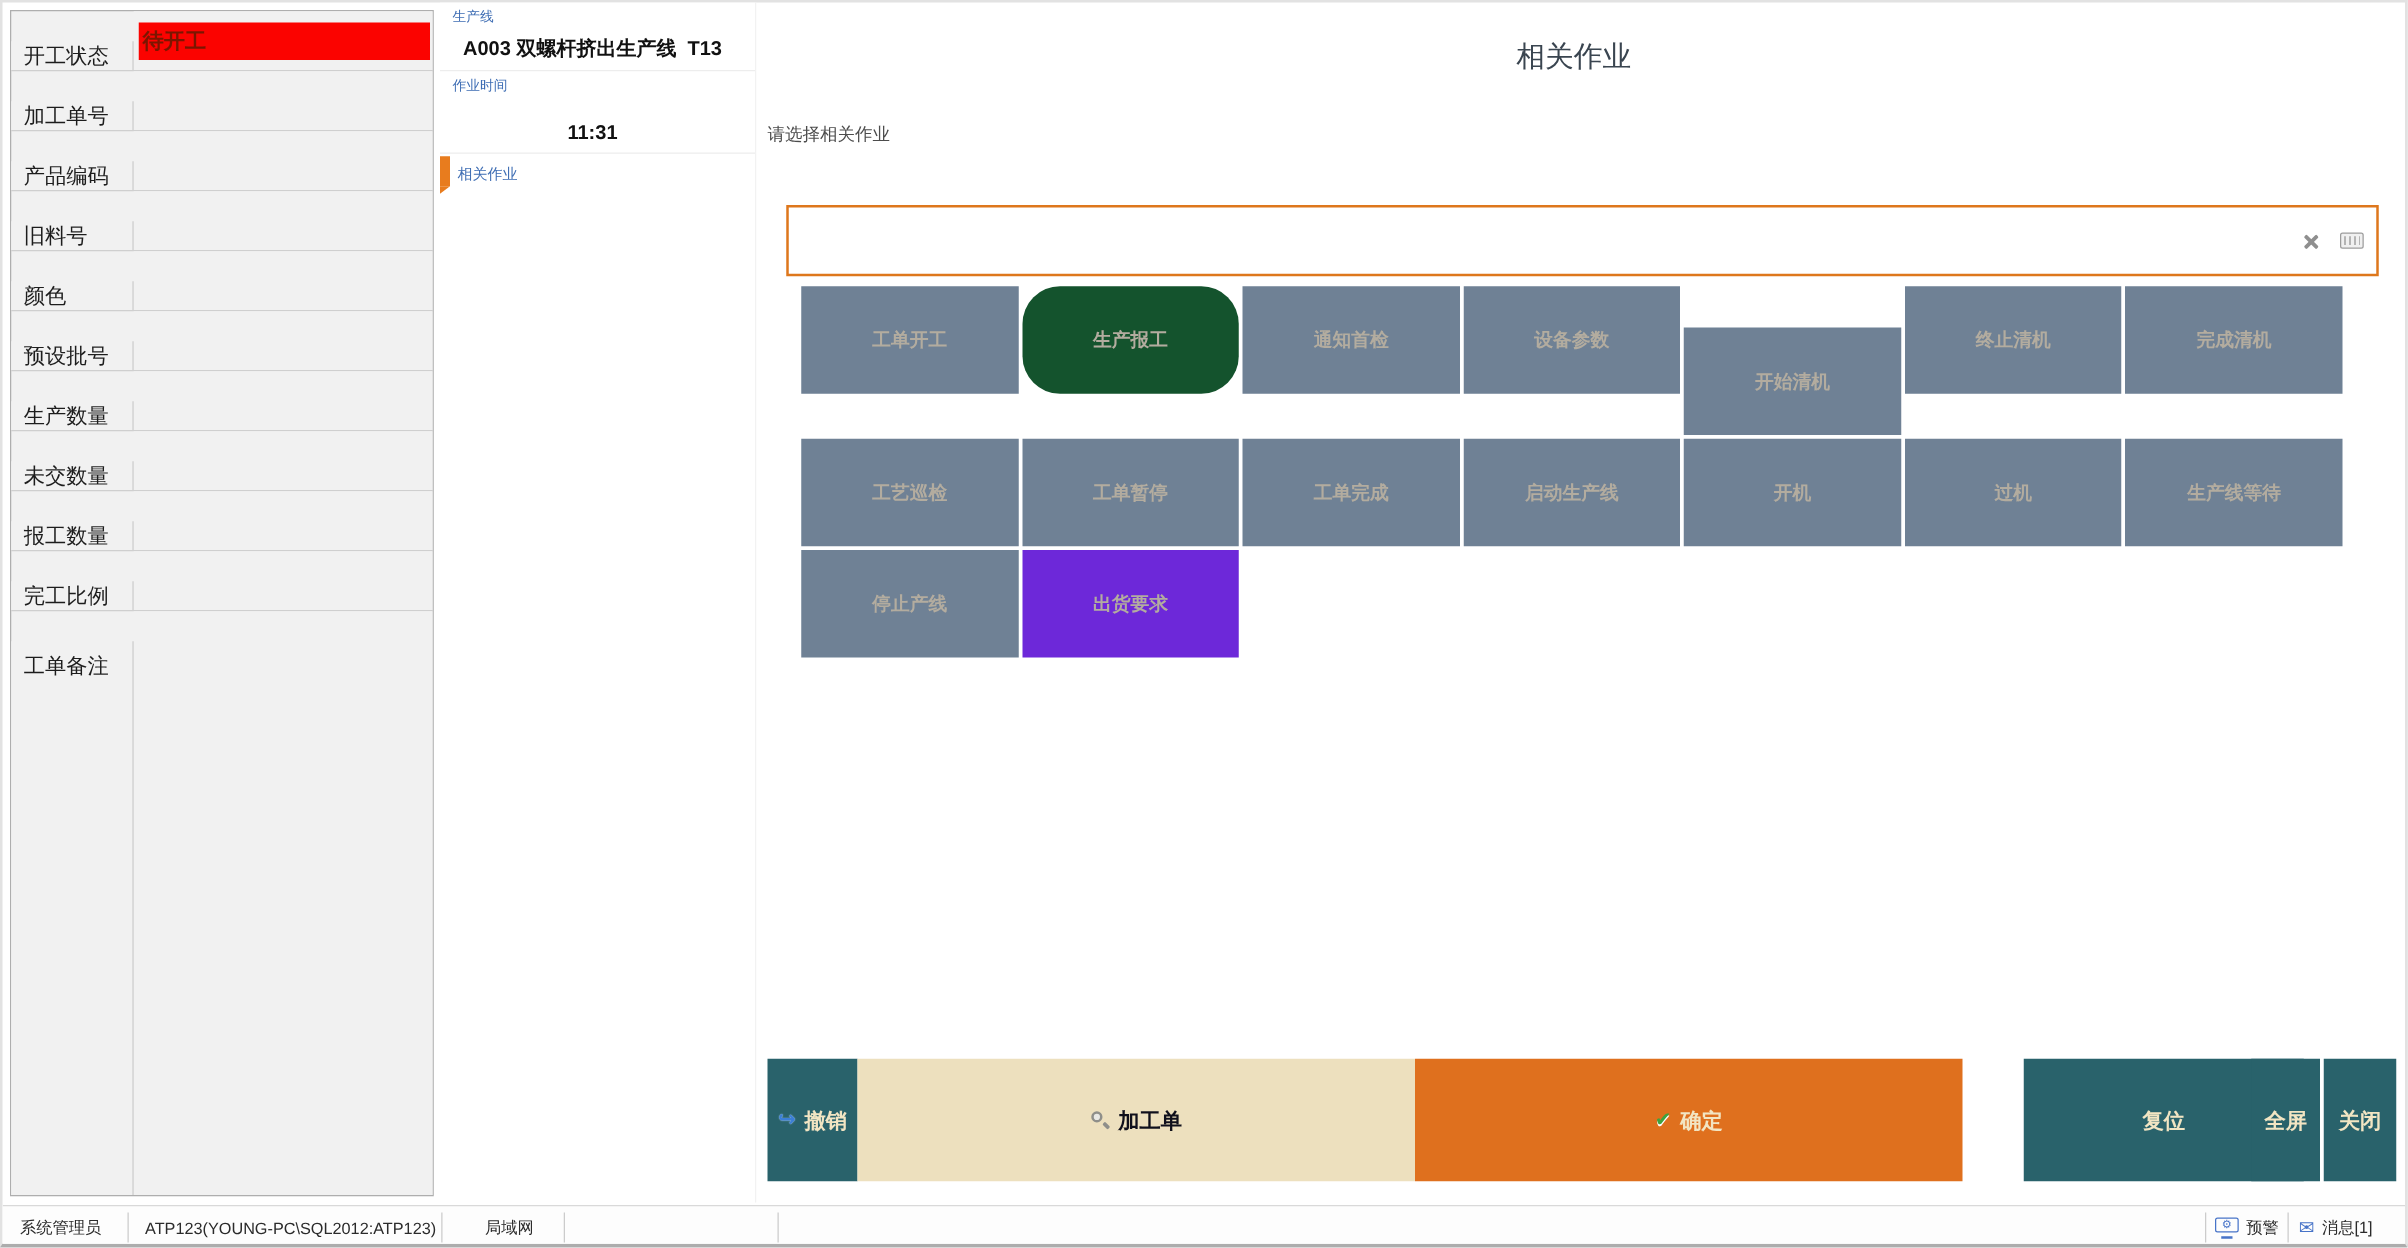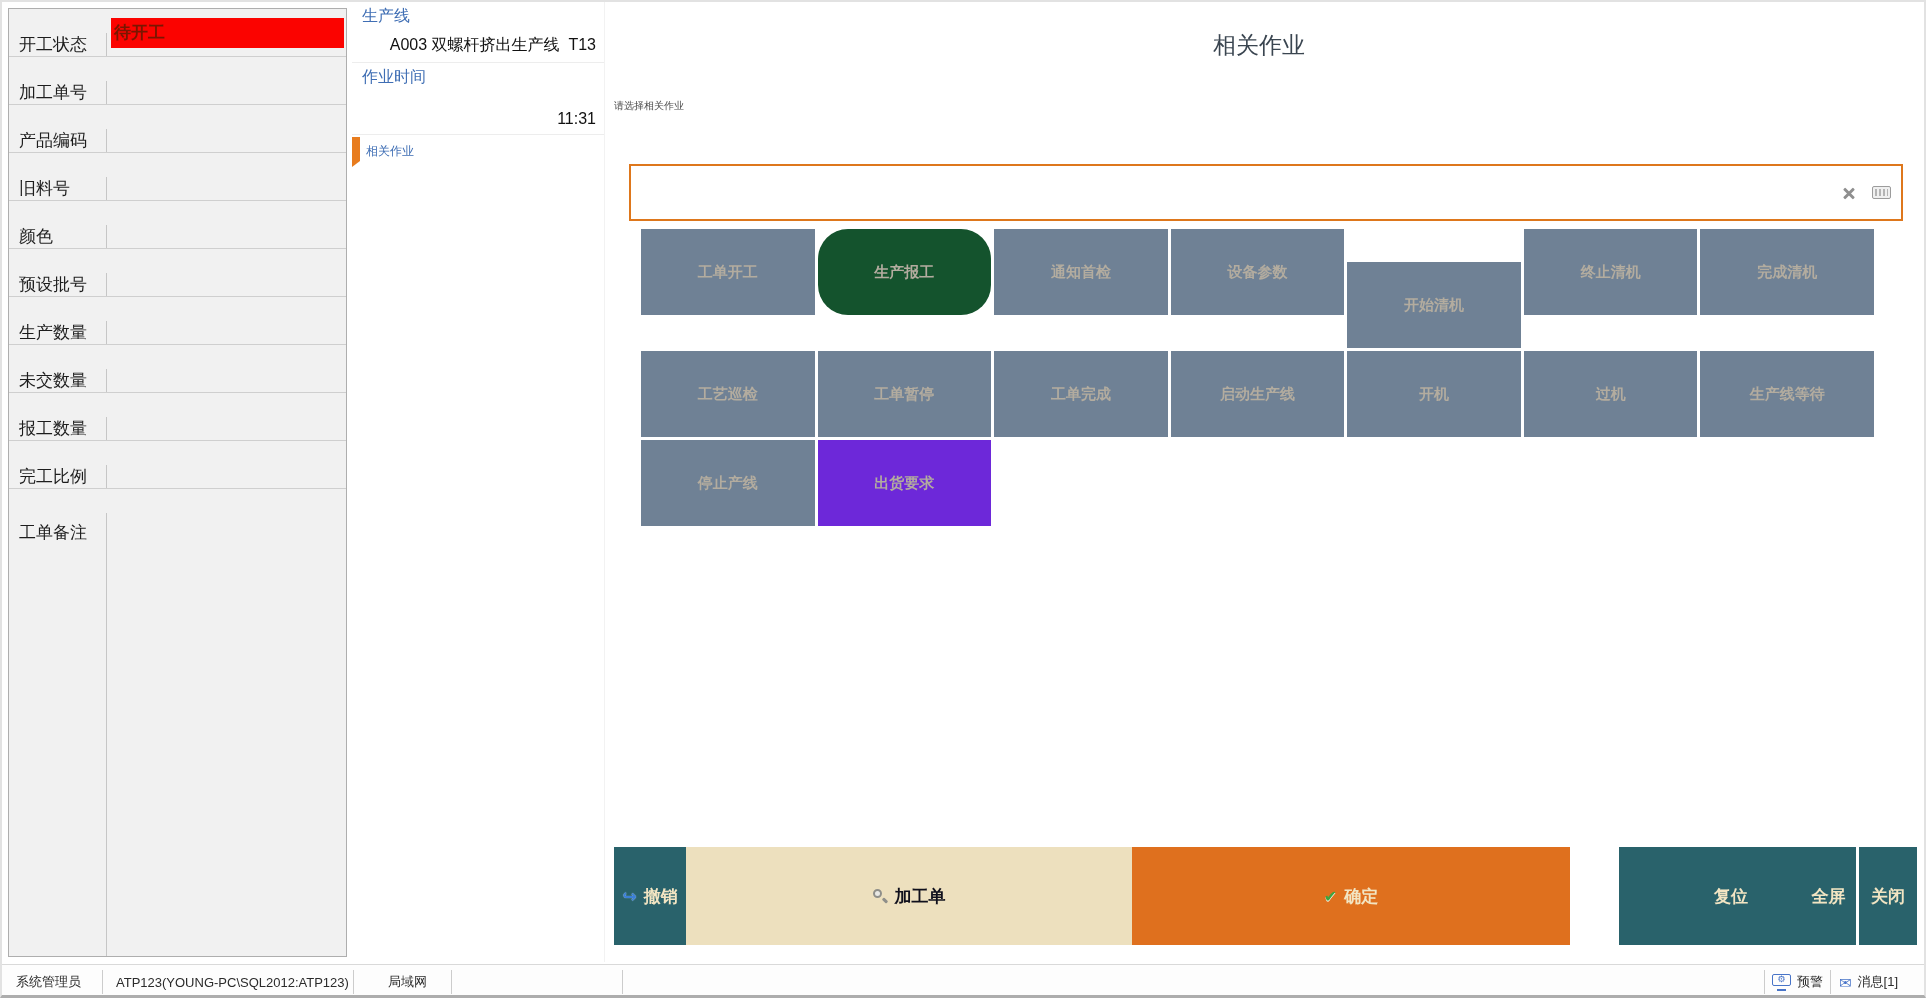--- a/index.html
+++ b/index.html
@@ -14,36 +14,36 @@
   .side-row.tall{flex:1 1 auto;border-bottom:none;}
   .side-label{width:98px;border-right:1px solid #c6c6c6;display:flex;align-items:center;
               padding-left:10px;font-size:17px;color:#1d1d1d;background:#f1f1f1;margin-top:24px;}
   .side-row.tall .side-label{align-items:flex-start;padding-top:8px;}
   .side-value{flex:1;display:flex;align-items:center;background:#f1f1f1;}
   .status-hl{margin:4px 2px 4px 4px;flex:1;height:30px;display:flex;align-items:center;
              padding-left:3px;font-size:17px;font-weight:bold;}
 
   
   .info-panel{position:absolute;left:350px;top:0;width:252px;height:960px;background:#fff;}
-  .f-label{font-size:16px;color:#3f6eb4;padding:4px 0 0 10px;}
-  .f-value{font-size:16px;font-weight:normal;color:#111;text-align:right;
+  .f-label{font-size:11px;color:#3f6eb4;padding:4px 0 0 10px;}
+  .f-value{font-size:16px;font-weight:bold;color:#111;text-align:center;
            padding:8px 8px 6px 0;white-space:pre;}
   .field{border-bottom:1px solid #ededed;}
   .field.time .f-value{padding-top:22px;}
   .nav-item{position:relative;height:33px;display:flex;align-items:center;cursor:pointer;}
   .nav-marker{position:absolute;left:0;top:2px;width:8px;height:24px;background:#e87c1e;}
   .nav-marker::after{content:"";position:absolute;left:0;top:24px;
       border-left:8px solid #e87c1e;border-bottom:6px solid transparent;}
   .nav-label{font-size:12px;color:#3f6eb4;margin-left:14px;}
   .panel-sep{position:absolute;left:602px;top:0;width:1px;height:960px;background:#f2f2f2;}
 
   
   .page-title{position:absolute;left:602px;right:10px;top:28px;text-align:center;
               font-size:23px;color:#3a4550;}
-  .hint{position:absolute;left:612px;top:97px;font-size:10px;color:#4c4c4c;}
+  .hint{position:absolute;left:612px;top:97px;font-size:14px;color:#4c4c4c;}
 
   .searchbox{position:absolute;left:627px;top:162px;width:1274px;height:57px;
              background:#fff;border:2px solid #de771c;}
   .search-input{position:absolute;left:6px;top:4px;right:90px;bottom:4px;border:none;
                 outline:none;font-size:18px;background:transparent;}
   .clear-icon{position:absolute;right:44px;top:50%;margin-top:-8px;width:16px;height:16px;
               cursor:pointer;}
   .xbar{position:absolute;left:1px;top:7px;width:14px;height:3px;background:#8f8f8f;border-radius:1px;}
   .xbar.a{transform:rotate(45deg);}
   .xbar.b{transform:rotate(-45deg);}

